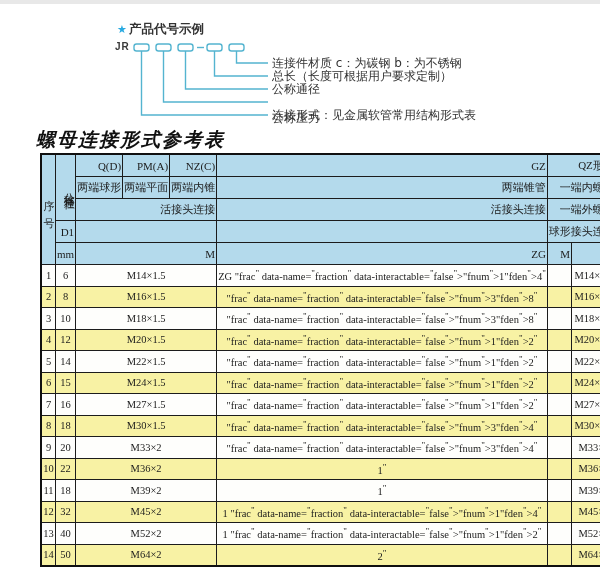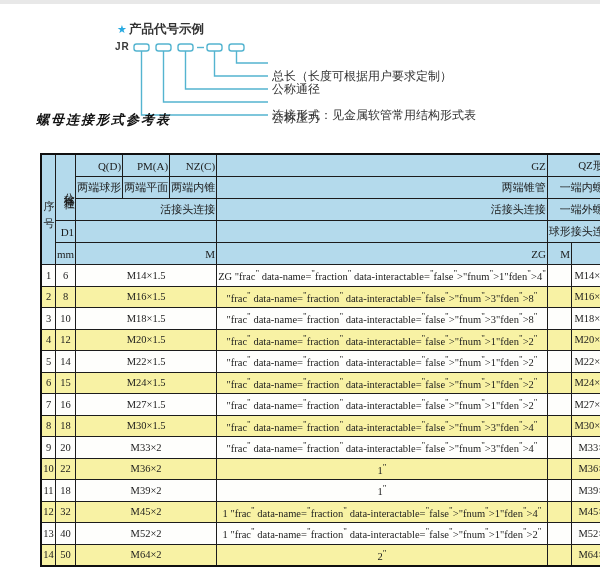--- a/index.html
+++ b/index.html
@@ -18,21 +18,21 @@
     position:absolute;left:115px;top:37px;font-size:10px;font-weight:bold;
     font-family:"Liberation Sans","DejaVu Sans",sans-serif;color:#3a3a3a;letter-spacing:1px;
   }
   .diagram-svg{position:absolute;left:0;top:0;}
   .dlabel{
     position:absolute;left:272px;font-size:12px;line-height:13px;color:#333;
     font-family:"DejaVu Sans","Liberation Sans",sans-serif;font-weight:500;white-space:nowrap;
   }
   
   .table-title{
-    position:absolute;left:36px;top:107px;font-size:13px;font-weight:bold;font-style:italic;
+    position:absolute;left:36px;top:123px;font-size:19px;font-weight:bold;font-style:italic;
     font-family:"DejaVu Serif","Liberation Serif",serif;color:#111;letter-spacing:2px;
   }
   
   table.ref{
     position:absolute;left:40px;top:149px;border-collapse:collapse;table-layout:fixed;
     font-size:11px;
   }
   table.ref th,table.ref td{
     border:1px solid #1c1c1c;text-align:center;vertical-align:middle;
     padding:0 1px;overflow:hidden;white-space:nowrap;
@@ -69,20 +69,21 @@
       <rect x="207" y="40" width="15" height="7" rx="2.5"></rect>
       <rect x="229" y="40" width="15" height="7" rx="2.5"></rect>
       <polyline points="236.5,47 236.5,59 268,59"></polyline>
       <polyline points="214.5,47 214.5,72 268,72"></polyline>
       <polyline points="185.5,47 185.5,85 268,85"></polyline>
       <polyline points="163.5,47 163.5,98 268,98"></polyline>
       <polyline points="141.5,47 141.5,111 268,111"></polyline>
     </g>
   </svg>
 
+  <div class="dlabel" style="top:53px">连接件材质  c：为碳钢  b：为不锈钢</div>
   <div class="dlabel" style="top:66px">总长（长度可根据用户要求定制）</div>
   <div class="dlabel" style="top:79px">公称通径</div>
   <div class="dlabel" style="top:108px">公称压力</div>
   <div class="dlabel" style="top:105px">连接形式：见金属软管常用结构形式表</div>
 
   <div class="table-title">螺母连接形式参考表</div>
 
   <table class="ref">
     <colgroup>
       <col style="width:30px">

